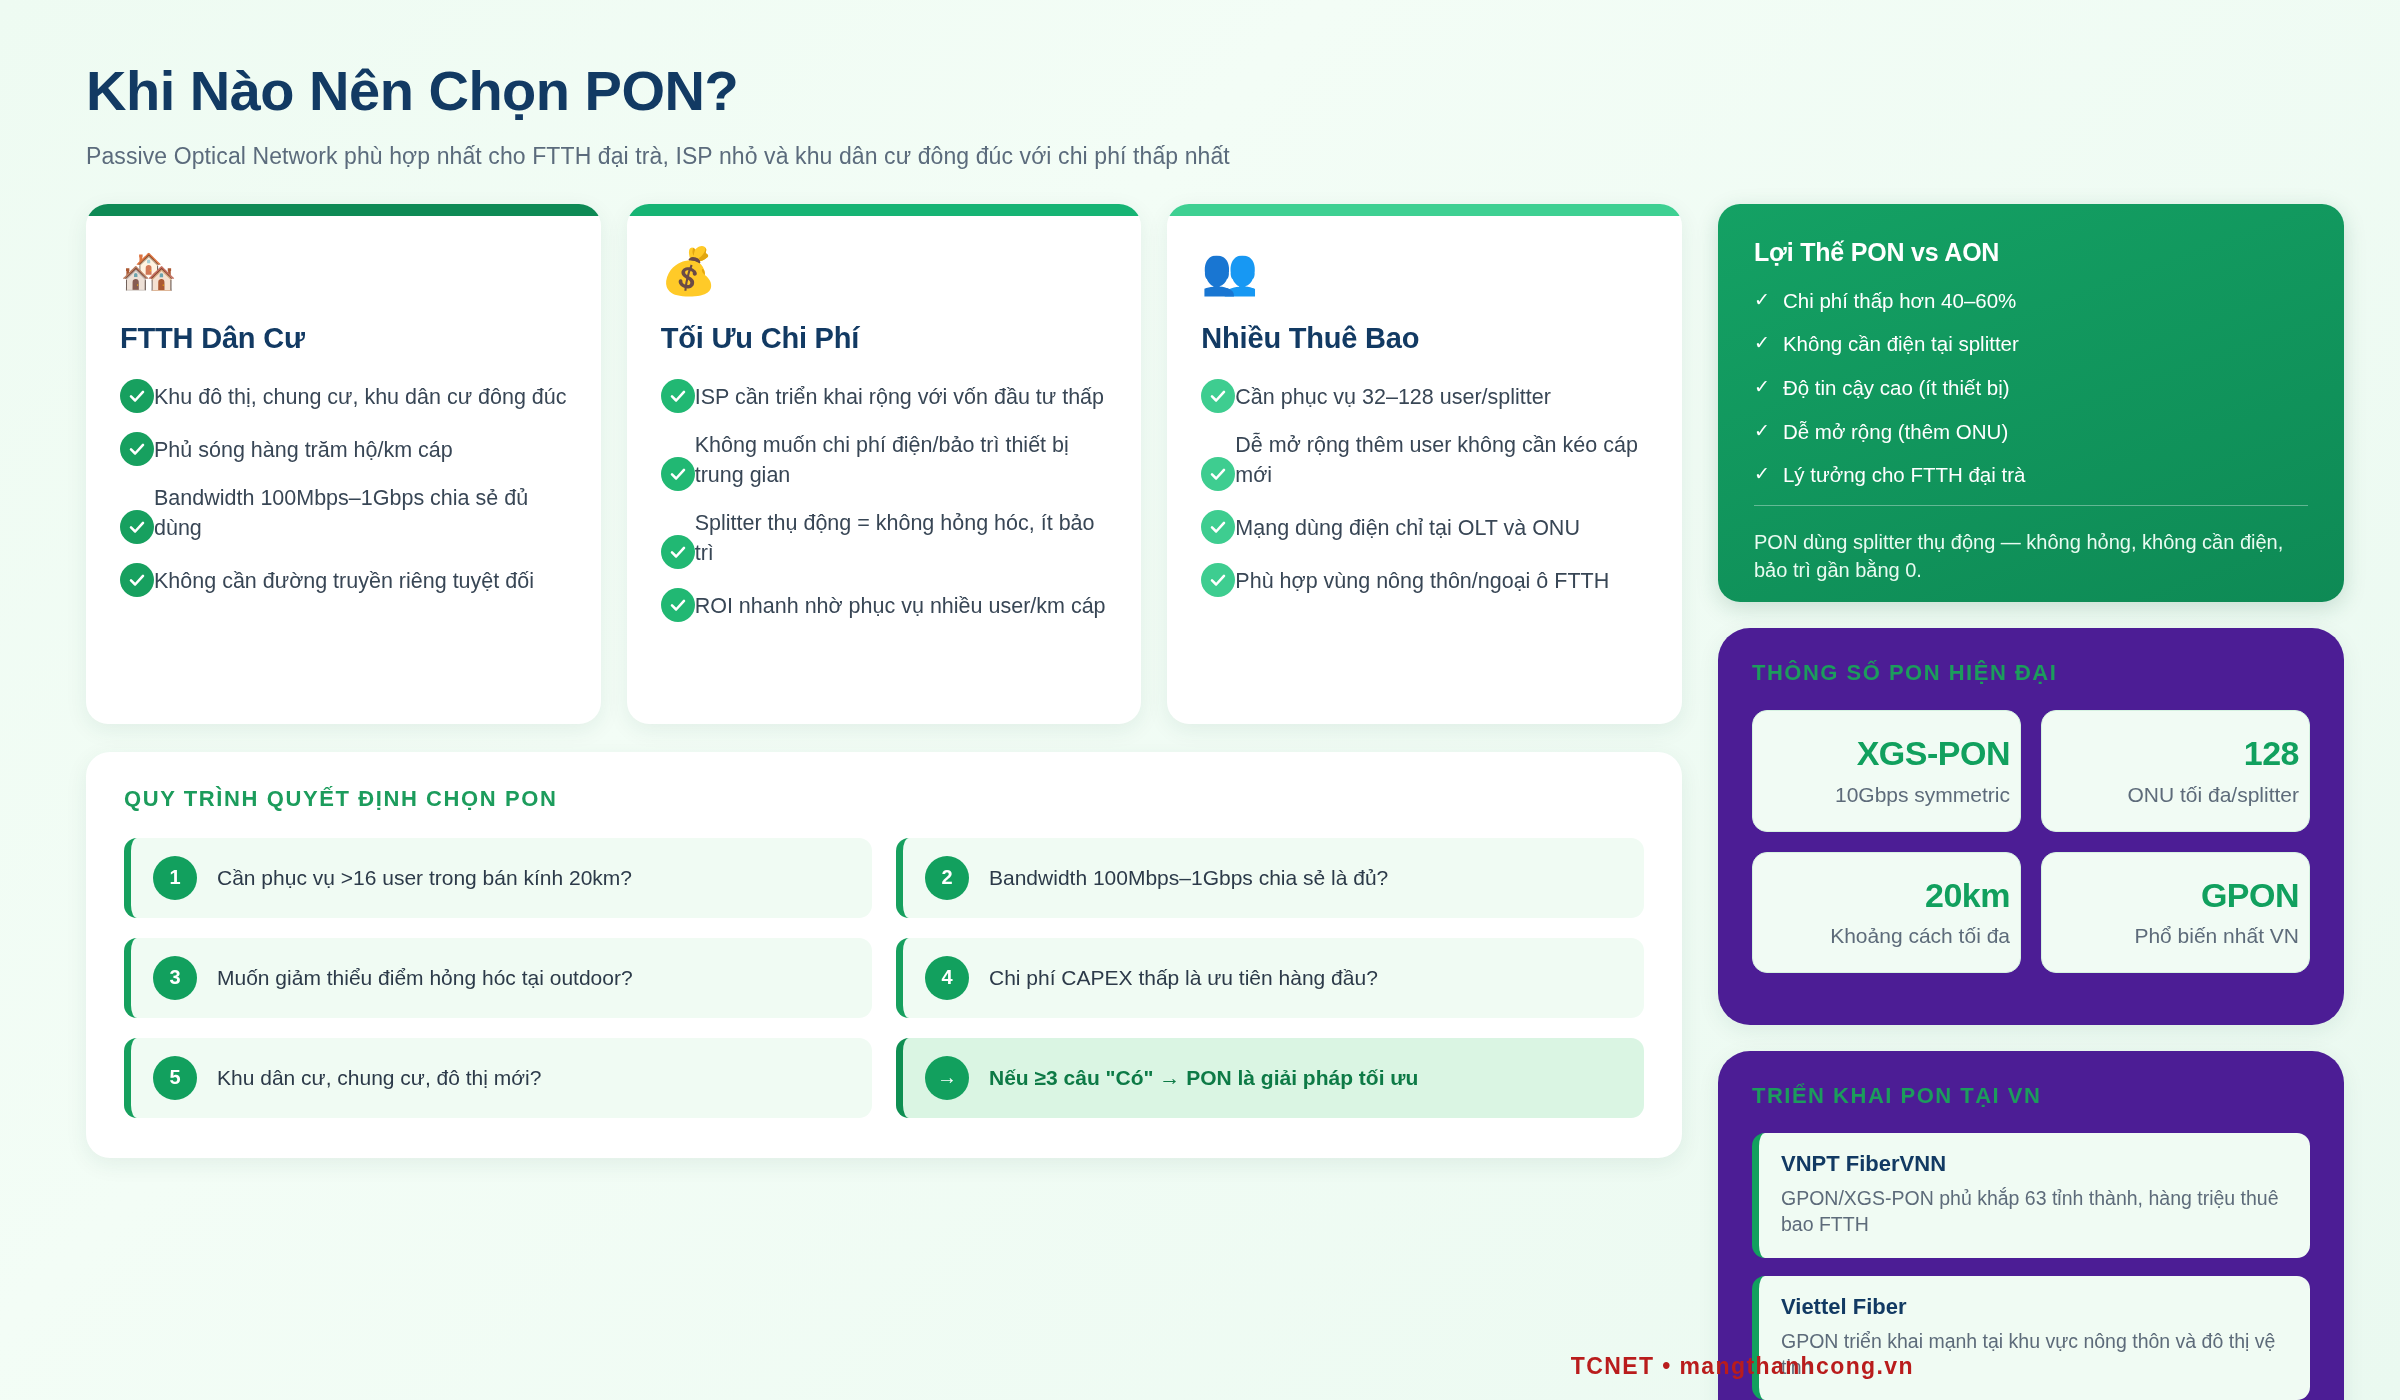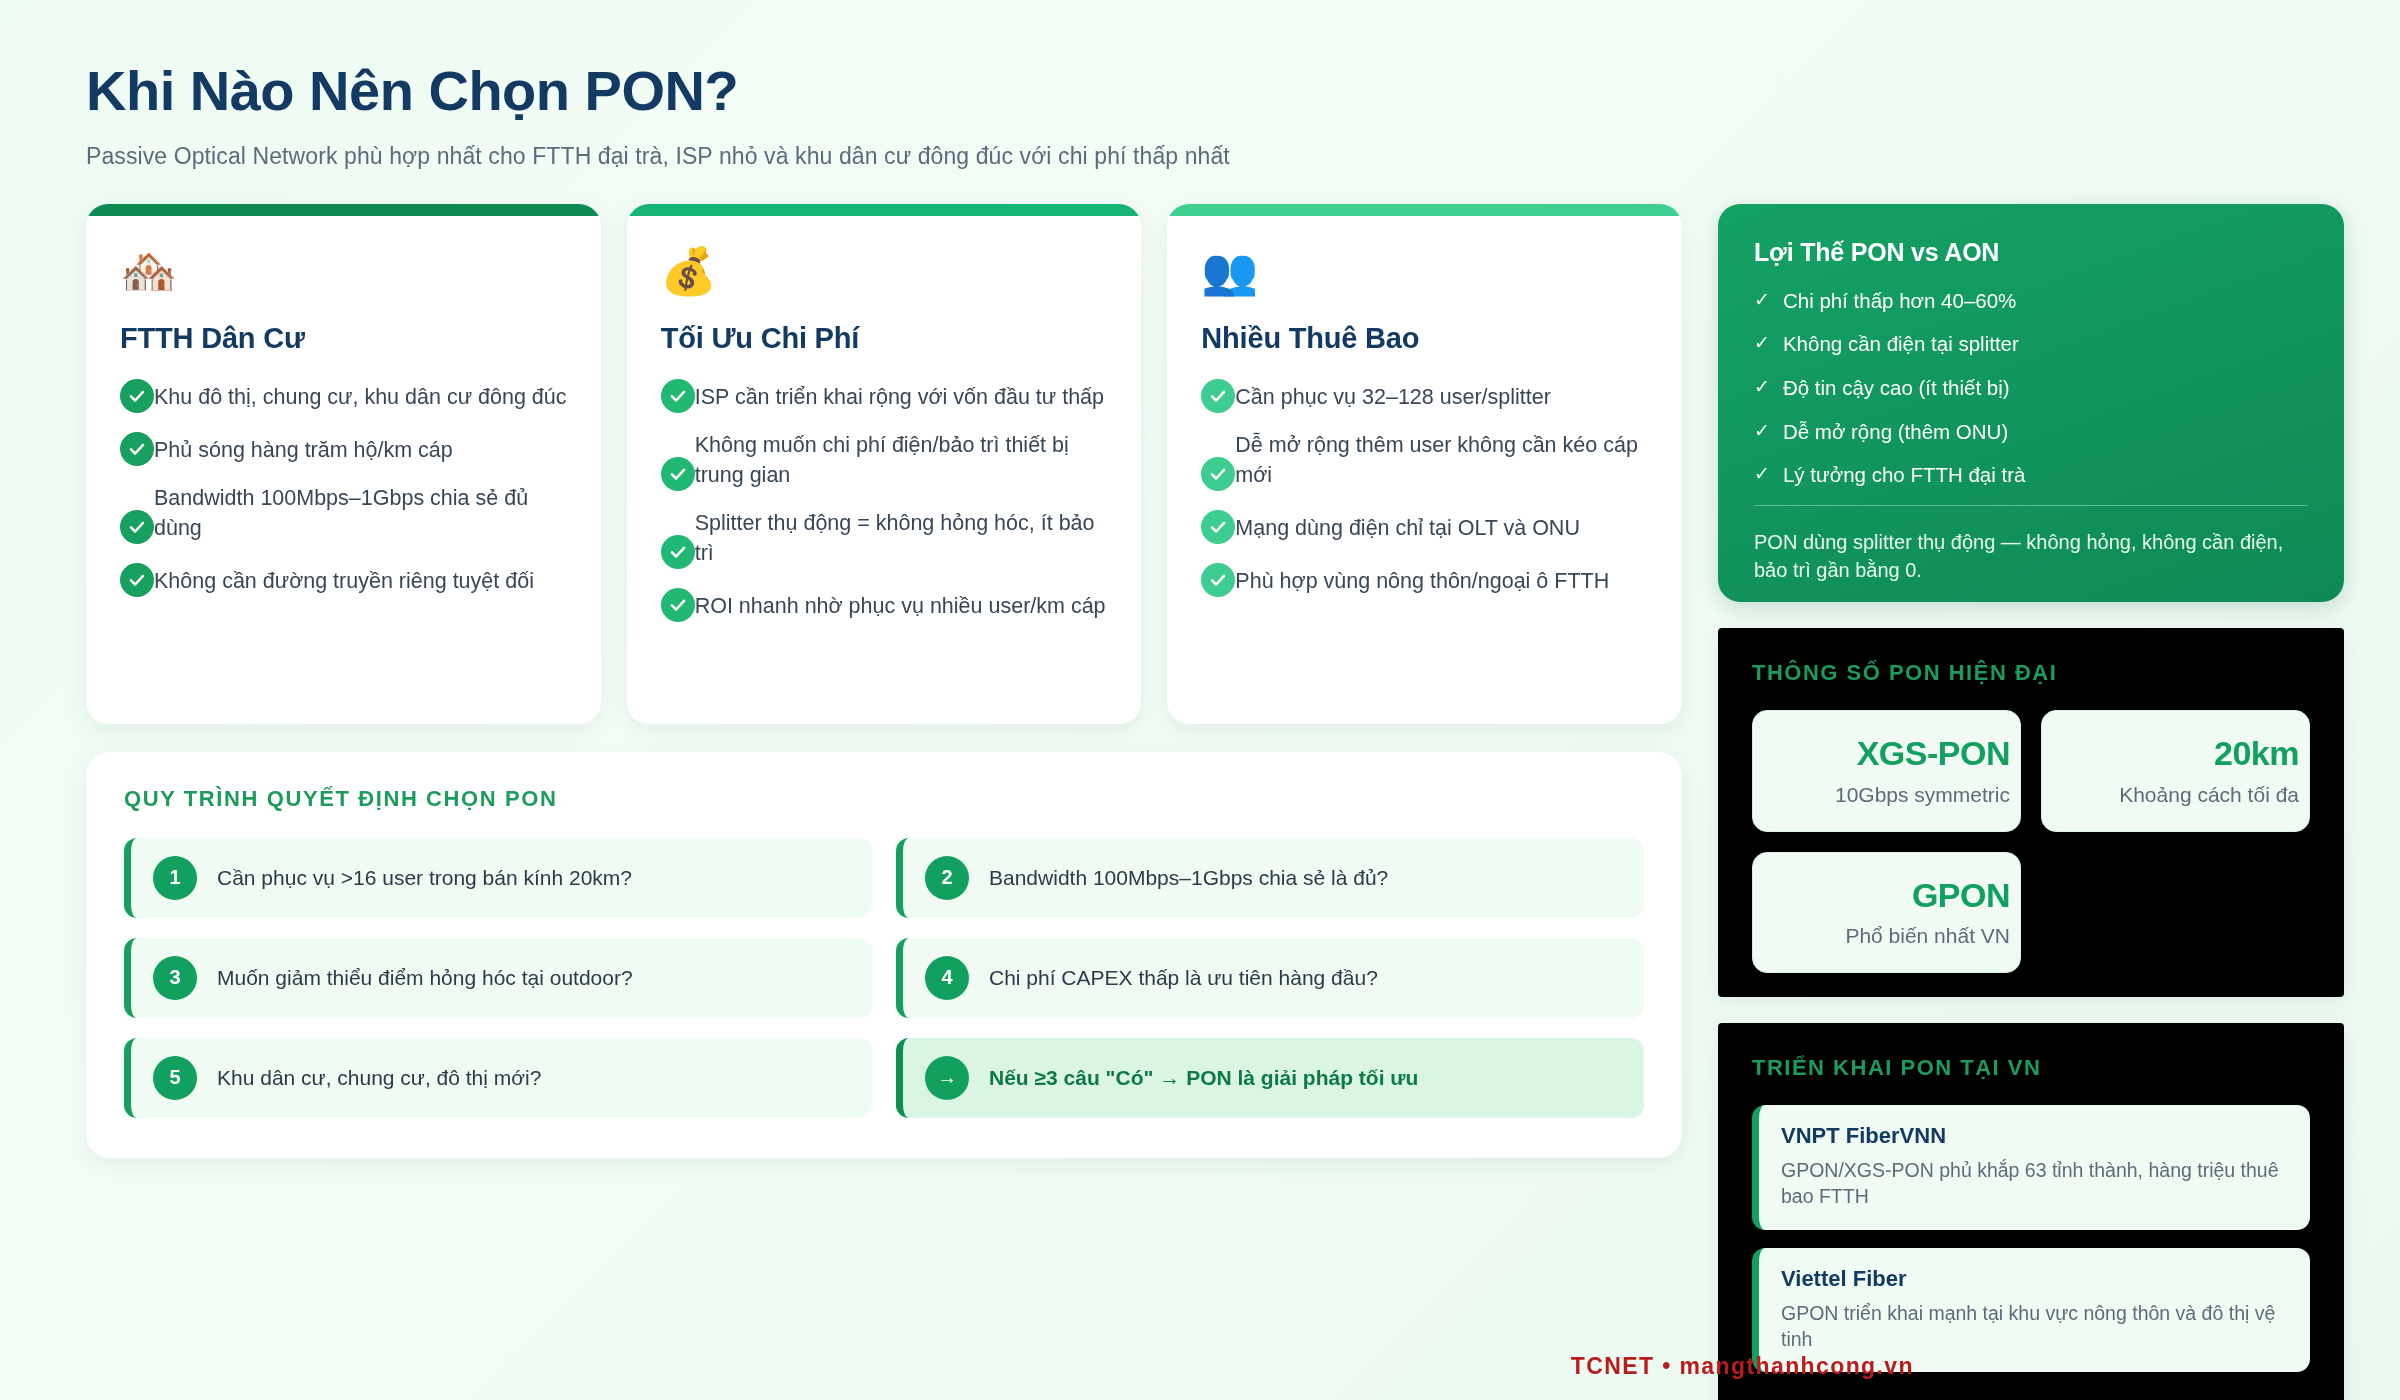--- a/index.html
+++ b/index.html
@@ -90,21 +90,21 @@
   .adv-list li {
     font-size:20.5px; line-height:1.35; margin-bottom:16px;
     display:flex; gap:13px; align-items:flex-start;
   }
   .adv-check { flex:0 0 auto; font-size:19px; }
   .adv-rule { height:1px; background:rgba(255,255,255,0.35); margin:10px 0 22px 0; }
   .adv-note { font-size:20px; line-height:1.4; color:#e9fbf1; }
 
   
   .panel {
-    background:#000000; border-radius:4px; padding:32px 34px 24px 34px;
+    background:#4c1d95; border-radius:32px; padding:32px 34px 52px 34px;
     box-shadow:0 6px 22px rgba(20,80,60,0.08);
   }
   .panel-title {
     font-size:22px; font-weight:800; color:#1c9c5c; letter-spacing:1.5px;
     text-transform:uppercase; margin-bottom:24px;
   }
   .spec-grid { display:grid; grid-template-columns:1fr 1fr; gap:20px; }
   .spec {
     background:#f1fbf4; border:1.5px solid #d6f2e1; border-radius:15px;
     padding:24px 10px 24px 10px; text-align:right;
@@ -333,20 +333,24 @@
       </div>
 
       <div class="panel">
         <div class="panel-title">THÔNG SỐ PON HIỆN ĐẠI</div>
         <div class="spec-grid">
           <div class="spec">
             <div class="spec-value">XGS-PON</div>
             <div class="spec-label">10Gbps symmetric</div>
           </div>
           <div class="spec">
+            <div class="spec-value">128</div>
+            <div class="spec-label">ONU tối đa/splitter</div>
+          </div>
+          <div class="spec">
             <div class="spec-value">20km</div>
             <div class="spec-label">Khoảng cách tối đa</div>
           </div>
           <div class="spec">
             <div class="spec-value">GPON</div>
             <div class="spec-label">Phổ biến nhất VN</div>
           </div>
         </div>
       </div>
 

